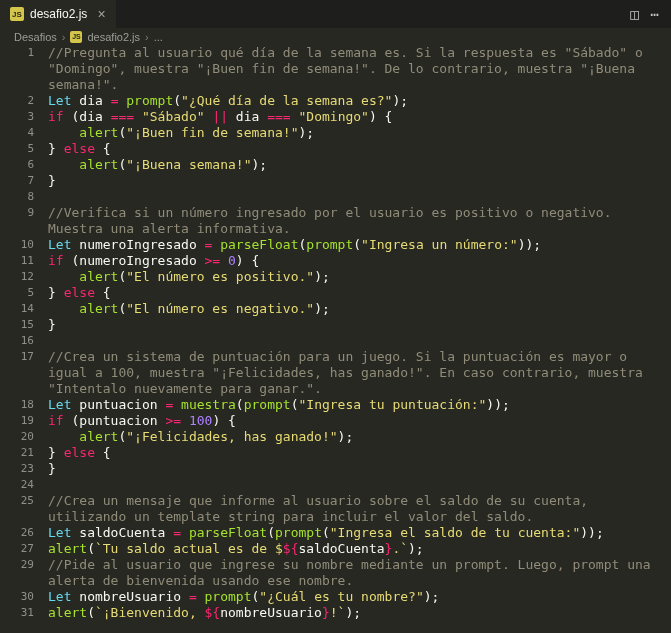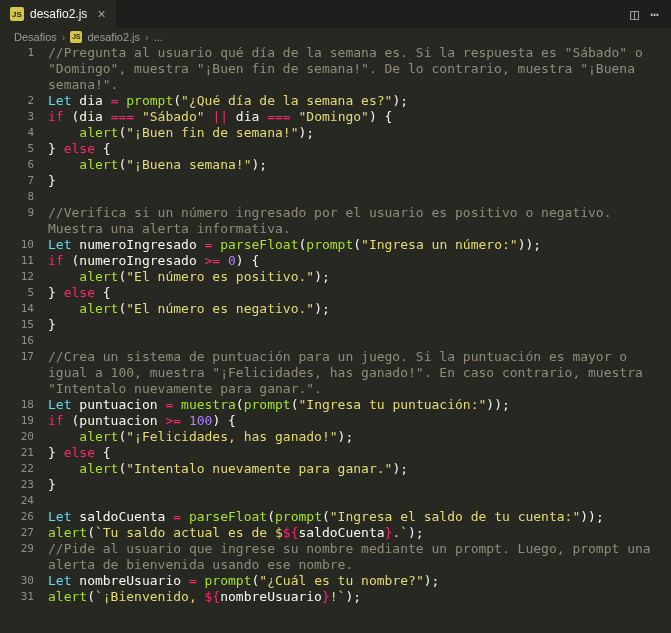--- a/index.html
+++ b/index.html
@@ -179,32 +179,32 @@
         </div>
         <div class="line">
           <span class="gutter">20</span>
           <span class="code"><span class="tk-p">    </span><span class="tk-f">alert</span><span class="tk-p">(</span><span class="tk-t">"¡Felicidades, has ganado!"</span><span class="tk-p">);</span></span>
         </div>
         <div class="line">
           <span class="gutter">21</span>
           <span class="code"><span class="tk-p">} </span><span class="tk-k">else</span><span class="tk-p"> {</span></span>
         </div>
         <div class="line">
-          <span class="gutter">22</span>
-          <span class="code"><span class="tk-p">    </span><span class="tk-f">alert</span><span class="tk-p">(</span><span class="tk-t">"Intentalo nuevamente para ganar."</span><span class="tk-p">);</span></span>
-        </div>
-        <div class="line">
           <span class="gutter">23</span>
           <span class="code"><span class="tk-p">}</span></span>
         </div>
         <div class="line">
           <span class="gutter">24</span>
           <span class="code"></span>
         </div>
         <div class="line">
+          <span class="gutter">25</span>
+          <span class="code"><span class="tk-c">//Crea un mensaje que informe al usuario sobre el saldo de su cuenta, utilizando un template string para incluir el valor del saldo.</span></span>
+        </div>
+        <div class="line">
           <span class="gutter">26</span>
           <span class="code"><span class="tk-s">Let</span><span class="tk-p"> saldoCuenta </span><span class="tk-o">=</span><span class="tk-p"> </span><span class="tk-f">parseFloat</span><span class="tk-p">(</span><span class="tk-f">prompt</span><span class="tk-p">(</span><span class="tk-t">"Ingresa el saldo de tu cuenta:"</span><span class="tk-p">));</span></span>
         </div>
         <div class="line">
           <span class="gutter">27</span>
           <span class="code"><span class="tk-f">alert</span><span class="tk-p">(</span><span class="tk-t">`Tu saldo actual es de $</span><span class="tk-x">${</span><span class="tk-p">saldoCuenta</span><span class="tk-x">}</span><span class="tk-t">.`</span><span class="tk-p">);</span></span>
         </div>
         <div class="line">
           <span class="gutter">29</span>
           <span class="code"><span class="tk-c">//Pide al usuario que ingrese su nombre mediante un prompt. Luego, prompt una alerta de bienvenida usando ese nombre.</span></span>

